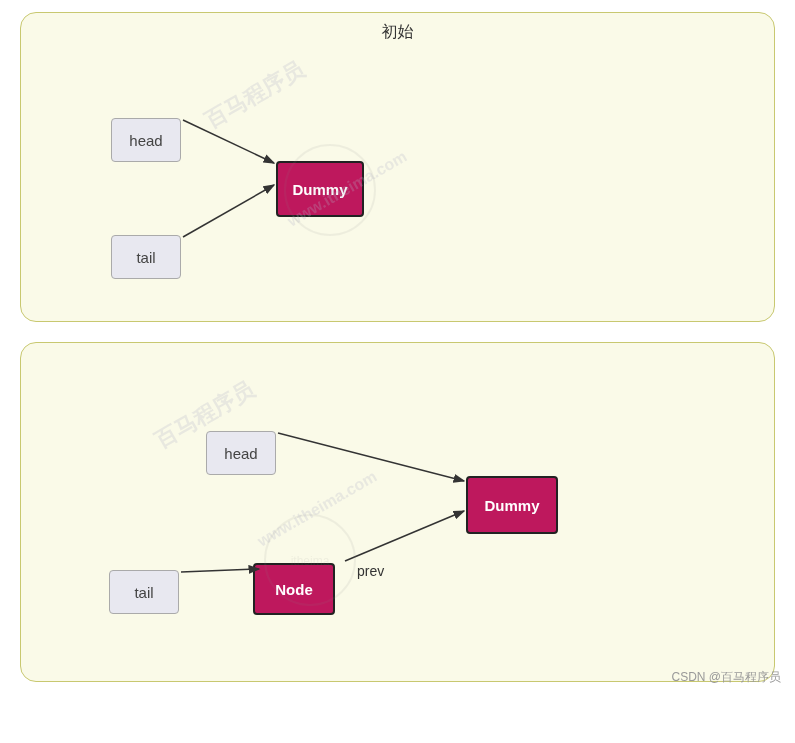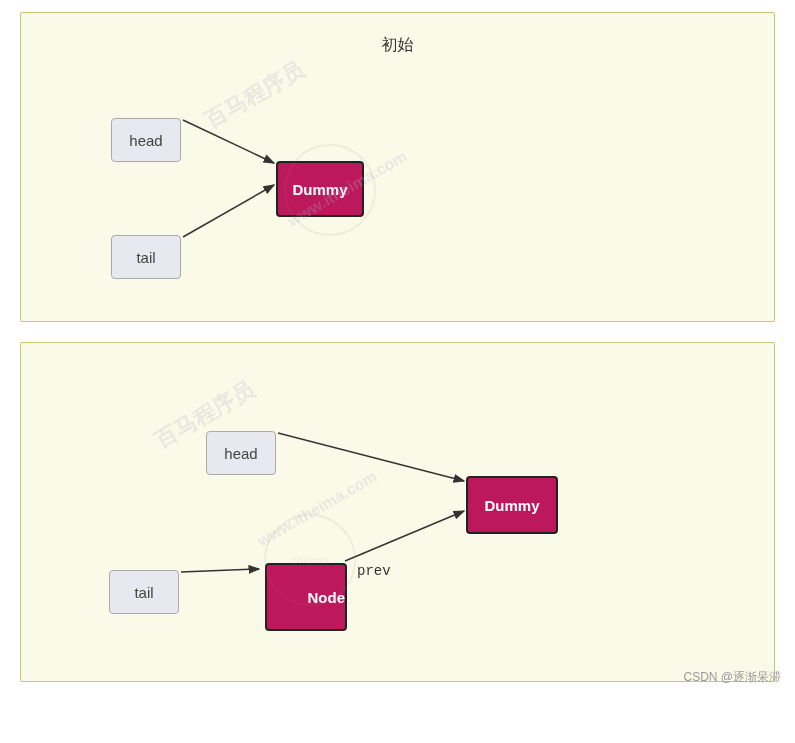--- a/index.html
+++ b/index.html
@@ -35,23 +35,23 @@
       font-weight: bold;
       transform: rotate(-30deg);
       white-space: nowrap;
       user-select: none;
     }
 
     
     .diagram-panel {
       background: #fafae8;
       border: 1.5px solid #c8c870;
-      border-radius: 2px;
+      border-radius: 16px;
       position: relative;
-      padding: 22px;
+      padding: 9px;
     }
 
     .panel-title {
       text-align: center;
       font-size: 16px;
       color: #333;
       margin-bottom: 6px;
       font-family: 'SimSun', serif;
     }
 
@@ -105,21 +105,20 @@
       right: 14px;
       font-size: 12px;
       color: #999;
       z-index: 20;
     }
 
     .prev-label {
       position: absolute;
       font-size: 14px;
       color: #333;
-      font-family: Liberation Mono, monospace;
     }
   </style>
 </head>
 <body>
 
 <div class="page-container">
 
   <div class="watermark">
     <div class="watermark-text" style="top:80px; left:200px; font-size:22px;">百马程序员</div>
     <div class="watermark-text" style="top:180px; left:280px; font-size:16px;">www.itheima.com</div>
@@ -171,21 +170,21 @@
     </div>
 
     <div class="node-box node-pink" style="left:445px; top:113px; width:92px; height:58px;">
       <span>Dummy</span>
     </div>
 
     <div class="node-box node-gray" style="left:88px; top:207px; width:70px; height:44px;">
       <span>tail</span>
     </div>
 
-    <div class="node-box node-pink" style="left:244px; top:200px; width:82px; height:68px;justify-content:flex-end;">
+    <div class="node-box node-pink" style="left:232px; top:200px; width:82px; height:52px;">
       <span>Node</span>
     </div>
 
     <div class="prev-label" style="left:336px; top:220px;">
       <span>prev</span>
     </div>
 
     <svg class="arrow-svg">
       <defs>
         <marker id="arrowhead2" markerWidth="8" markerHeight="6" refX="7" refY="3" orient="auto">
@@ -195,16 +194,16 @@
 
       <line x1="257" y1="90" x2="443" y2="138" stroke="#333" stroke-width="1.5" marker-end="url(#arrowhead2)"></line>
 
       <line x1="160" y1="229" x2="238" y2="226" stroke="#333" stroke-width="1.5" marker-end="url(#arrowhead2)"></line>
 
       <line x1="324" y1="218" x2="443" y2="168" stroke="#333" stroke-width="1.5" marker-end="url(#arrowhead2)"></line>
     </svg>
   </div>
 
   <div class="csdn-watermark">
-    CSDN <span>@逐渐呆滞</span>
+    CSDN <span>@百马程序员</span>
   </div>
 
 </div>
 
 </body></html>

